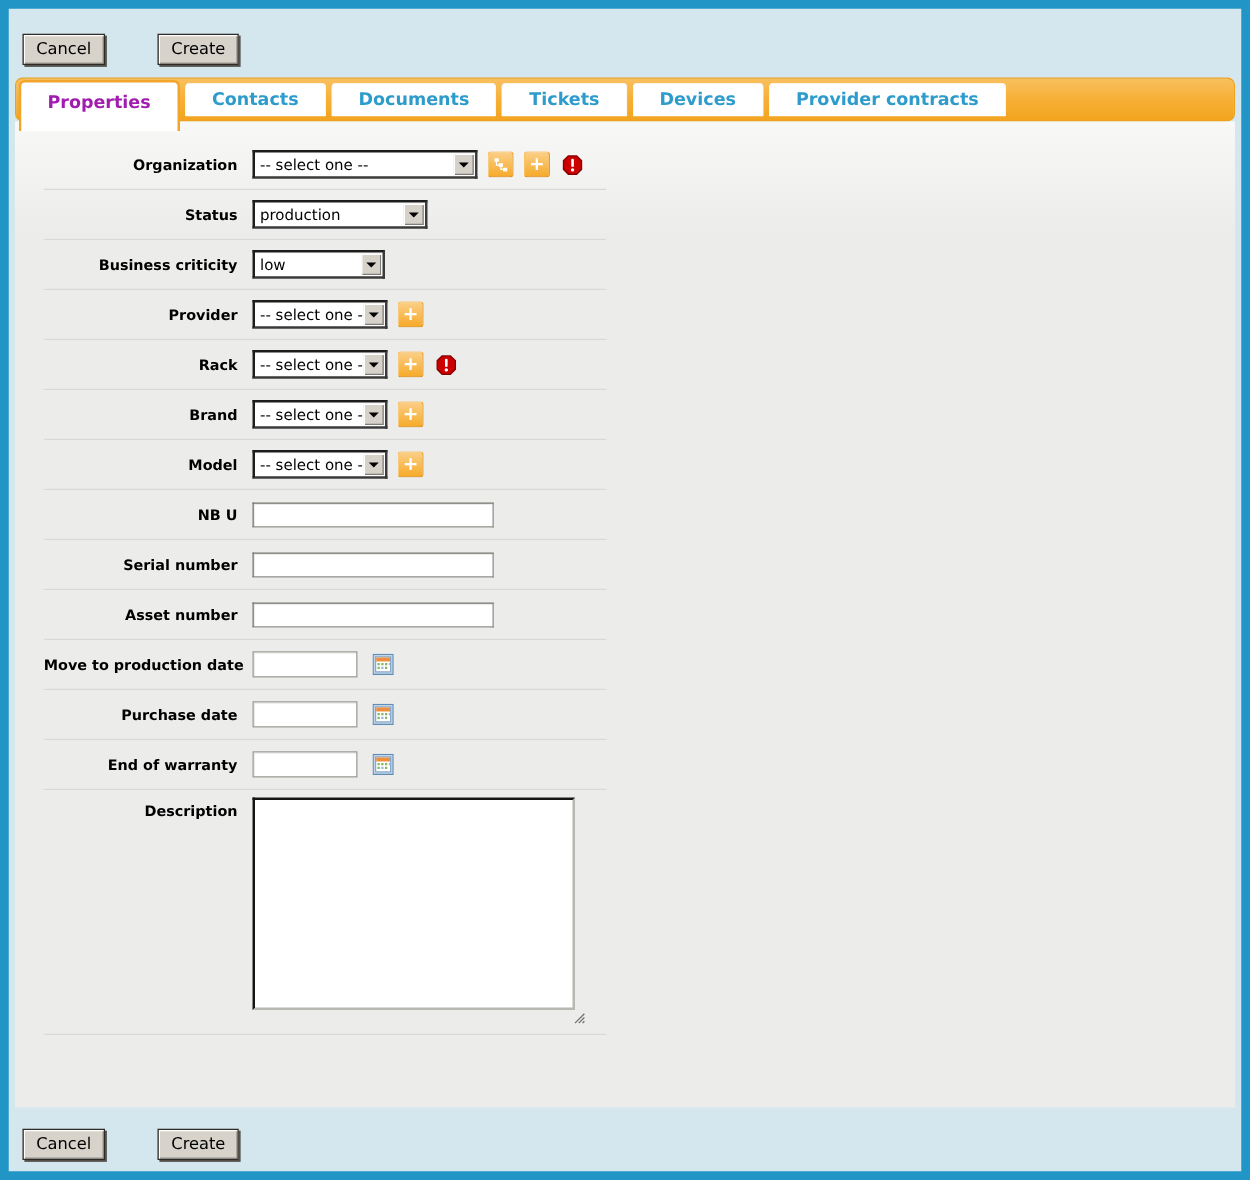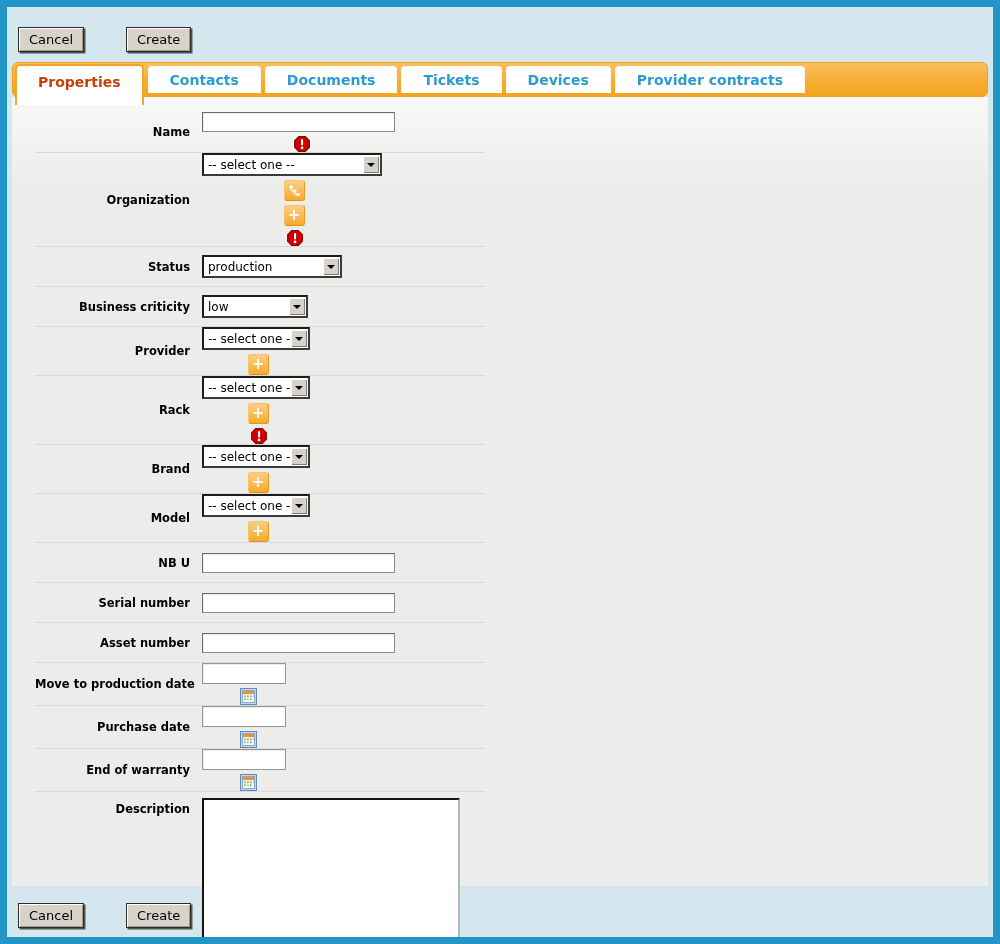--- a/index.html
+++ b/index.html
@@ -39,38 +39,38 @@
     border:1px solid #fbf7ee;border-bottom:none;
     border-radius:4px 4px 0 0;
     display:flex;align-items:center;padding:0 21px;
     font-weight:bold;font-size:14px;color:#2d9ccc;cursor:pointer;
   }
   .tab.active{
     height:41px;margin-top:-2px;align-items:flex-start;
     padding-top:8px;
     border:2px solid #f2a52a;border-bottom:none;
     border-radius:5px 5px 0 0;
-    color:#c2410c;position:relative;z-index:3;
+    color:#a21caf;position:relative;z-index:3;
   }
 
   
   .content{
     height:789px;box-sizing:border-box;position:relative;z-index:1;
     background:linear-gradient(#f8f8f7 0px,#ececeb 90px);
     padding:15px 0 0 23px;
   }
   .form-rows{width:450px;border-bottom:1px solid #d9d9d9;}
   .row{min-height:39px;display:flex;align-items:center;}
   .row + .row{border-top:1px solid #d9d9d9;}
   .row-label{
     width:155px;flex-shrink:0;text-align:right;
     font-size:11.5px;font-weight:bold;color:#000;white-space:nowrap;
     padding-right:0;
   }
-  .row-field{display:flex;align-items:center;margin-left:12px;gap:4px;flex-direction:column;}
+  .row-field{display:flex;align-items:center;margin-left:12px;gap:4px;}
   .row-textarea{align-items:flex-start;min-height:196px;padding-top:6px;box-sizing:border-box;}
   .row-textarea .row-label{padding-top:4px;}
 
   
   .text-input{
     height:20px;box-sizing:border-box;background:#fff;
     border:1px solid;border-color:#6c6c66 #8b8b85 #8b8b85 #6c6c66;
     box-shadow:inset 1px 1px 0 rgba(0,0,0,0.08);
     font:12px "DejaVu Sans","Liberation Sans",sans-serif;padding:0 4px;
   }
@@ -147,33 +147,20 @@
         <div class="tab">
           <span>Devices</span>
         </div>
         <div class="tab">
           <span>Provider contracts</span>
         </div>
       </div>
 
     <div class="content">
       <div class="form-rows" id="form-rows">
-          <div class="row">
-            <div class="row-label">Name</div>
-            <div class="row-field">
-              <input class="text-input" type="text" style="width: 193px;">
-              <span class="mandatory">
-                <svg width="16" height="16" viewBox="0 0 16 16">
-                  <path d="M4.7 0.7 h6.6 l4 4 v6.6 l-4 4 H4.7 l-4-4 V4.7 Z" fill="#cc0000" stroke="#8c0000" stroke-width="1.2"></path>
-                  <rect x="7" y="3" width="2.1" height="6.6" rx="1" fill="#fff"></rect>
-                  <circle cx="8.05" cy="11.9" r="1.35" fill="#fff"></circle>
-                </svg>
-              </span>
-            </div>
-          </div>
           <div class="row">
             <div class="row-label">Organization</div>
             <div class="row-field">
               <div class="fake-select" style="width: 180px;">
                 <span class="select-value">-- select one --</span>
                 <span class="select-arrow">
                   <i></i>
                 </span>
               </div>
               <button class="icon-btn">

